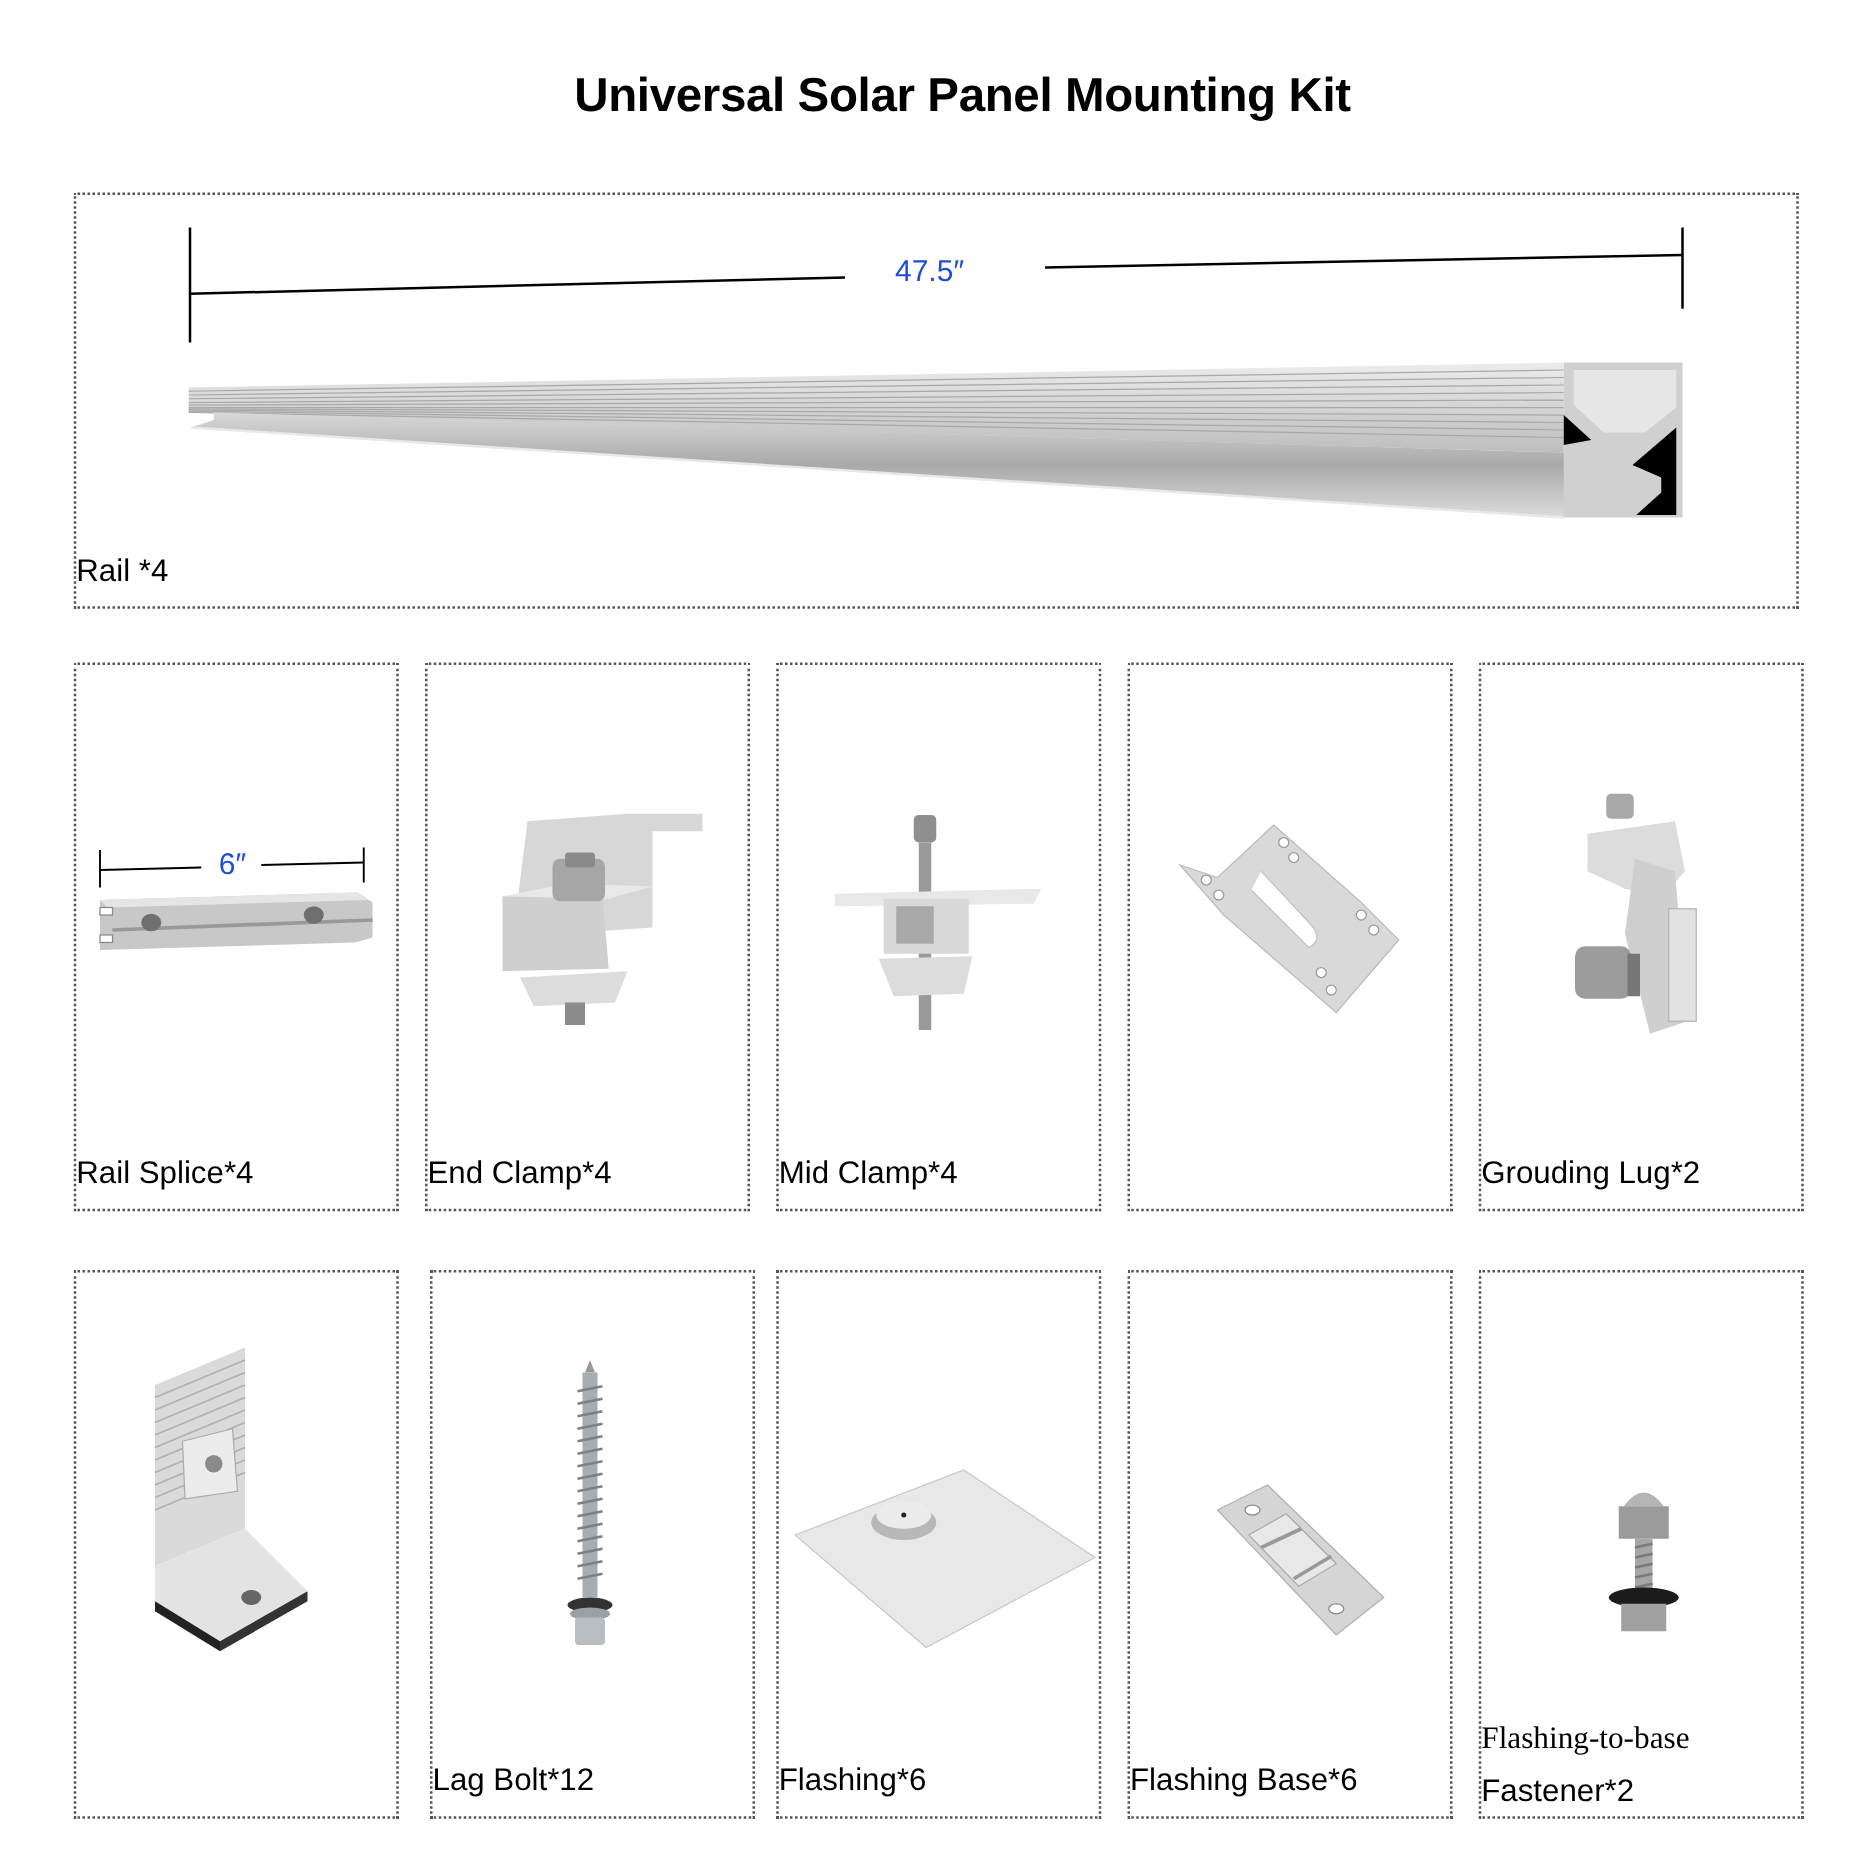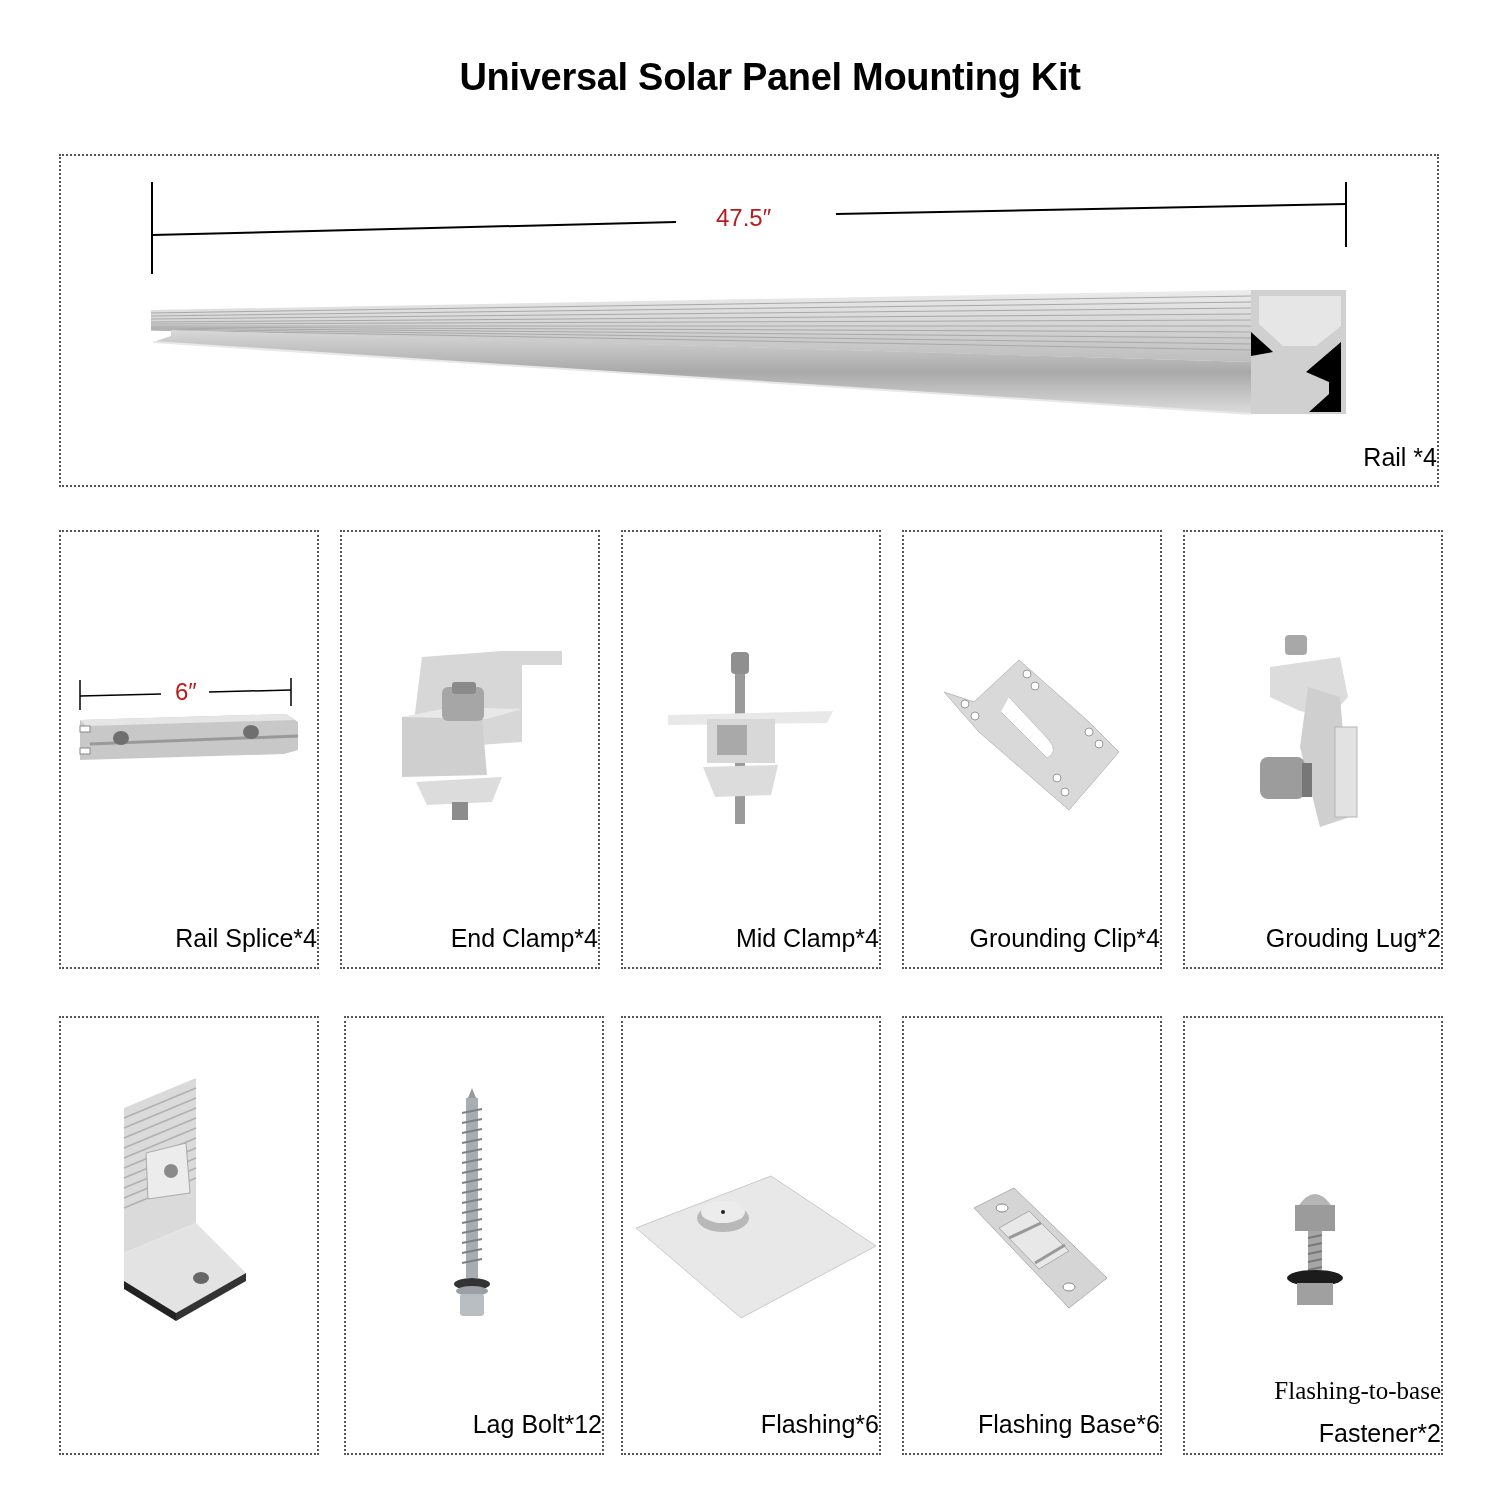--- a/index.html
+++ b/index.html
@@ -8,27 +8,27 @@
   .title {
     position: absolute; left: 0; top: 56px; width: 1540px;
     text-align: center; font-size: 38px; font-weight: 700; letter-spacing: -0.3px; color: #000;
   }
   .box {
     position: absolute; border: 2px dotted #555;
     background: #fff;
   }
   .rail-box { left: 59px; top: 154px; width: 1380px; height: 333px; }
   .label {
-    position: absolute; left: 0; width: 100%; text-align: right;
+    position: absolute; left: 0; width: 100%; text-align: left;
     font-size: 25px; color: #000; line-height: 42px;
   }
   .rail-label { top: 280px; }
   .cell-label { top: 385px; }
   .cell-label.two-line { top: 352px; font-family: Liberation Serif, serif; }
-  .dim-text { position: absolute; font-size: 24px; color: #b91c1c; }
+  .dim-text { position: absolute; font-size: 24px; color: #1d4ed8; }
   .art { position: absolute; }
   .cell { width: 260px; }
   .row1 { top: 530px; height: 439px; }
   .row2 { top: 1016px; height: 439px; }
 </style>
 </head>
 <body>
 
 <div class="title">Universal Solar Panel Mounting Kit</div>
 
@@ -131,21 +131,20 @@
       <circle cx="88" cy="22" r="4"></circle>
         <circle cx="96" cy="34" r="4"></circle>
       <circle cx="26" cy="52" r="4"></circle>
         <circle cx="36" cy="64" r="4"></circle>
       <circle cx="150" cy="80" r="4"></circle>
         <circle cx="160" cy="92" r="4"></circle>
       <circle cx="118" cy="126" r="4"></circle>
         <circle cx="126" cy="140" r="4"></circle>
     </g>
   </svg>
-  <div class="label cell-label">Grounding Clip*4</div>
 </div>
 
 <div class="box cell row1" style="left:1183px">
   <svg class="art" style="left:55px;top:95px" width="150" height="210">
     <rect x="45" y="8" width="22" height="20" rx="4" fill="#a8a8a8"></rect>
     <polygon points="30,40 100,30 108,70 90,90 60,84 30,70" fill="#dcdcdc"></polygon>
     <polygon points="68,60 100,70 110,190 80,200 60,120" fill="#cfcfcf"></polygon>
     <rect x="95" y="100" width="22" height="90" fill="#e2e2e2" stroke="#b5b5b5"></rect>
     <rect x="20" y="130" width="45" height="42" rx="8" fill="#9c9c9c"></rect>
     <rect x="62" y="136" width="10" height="34" fill="#777"></rect>

